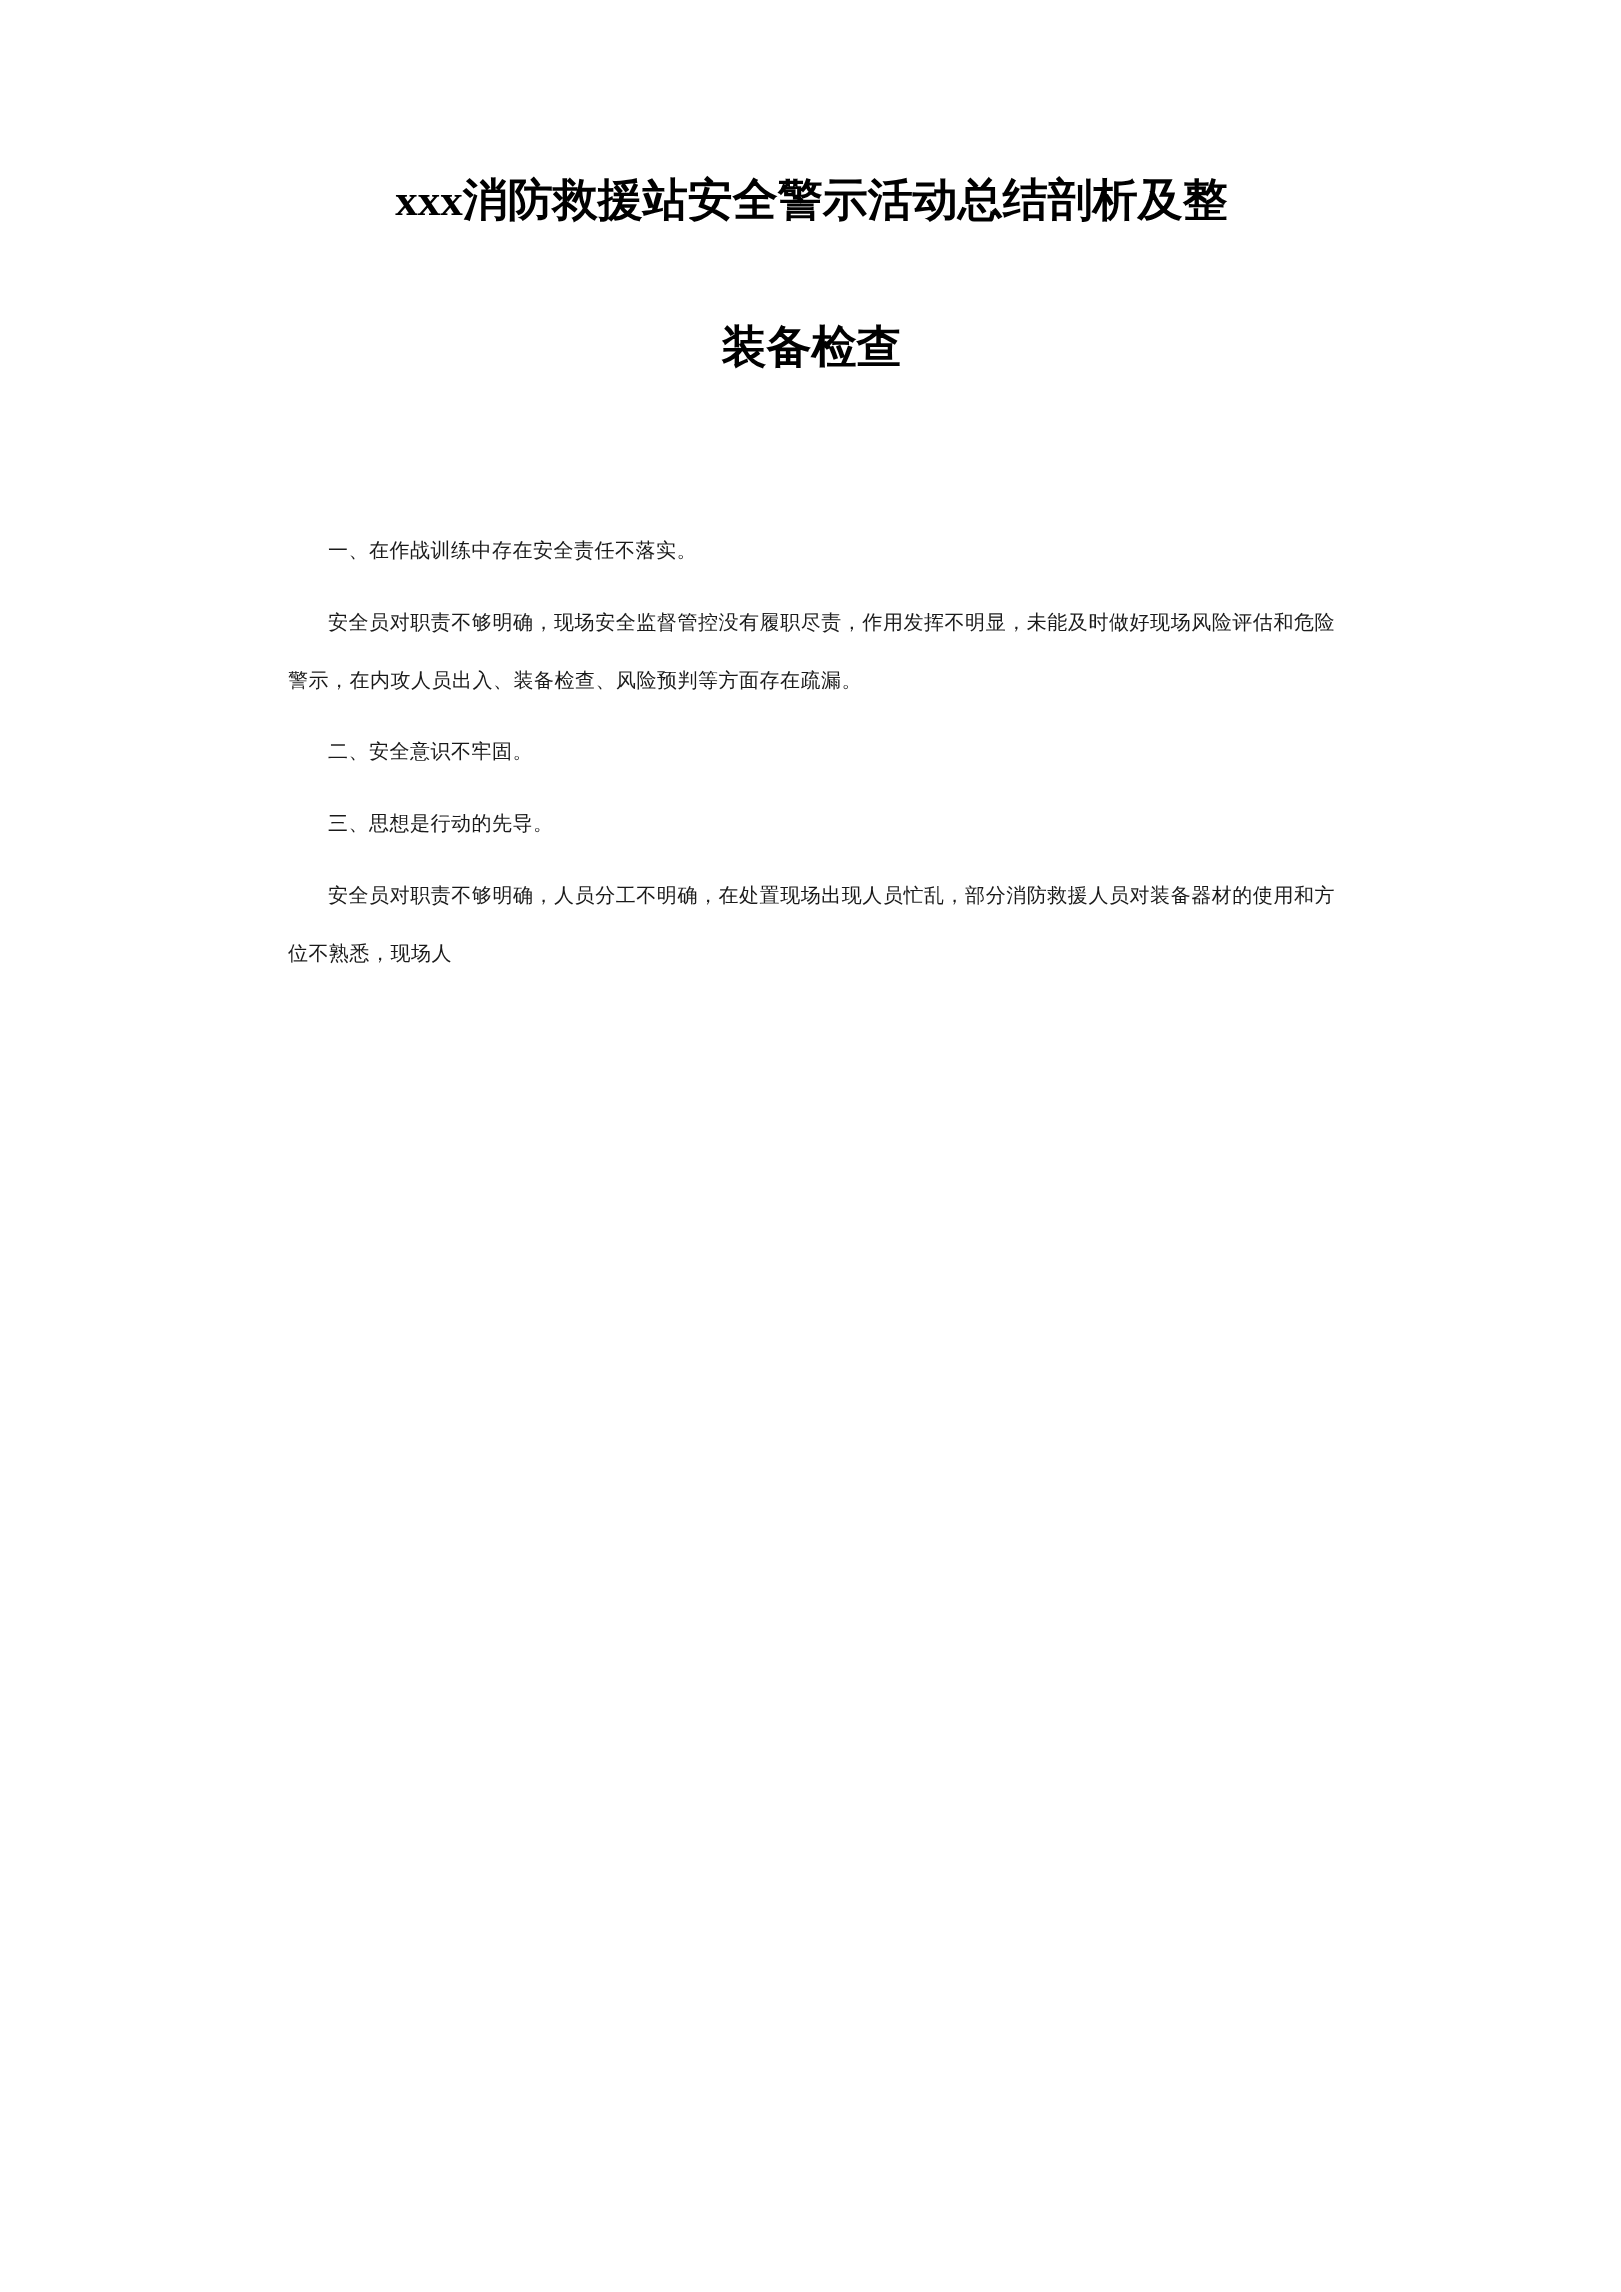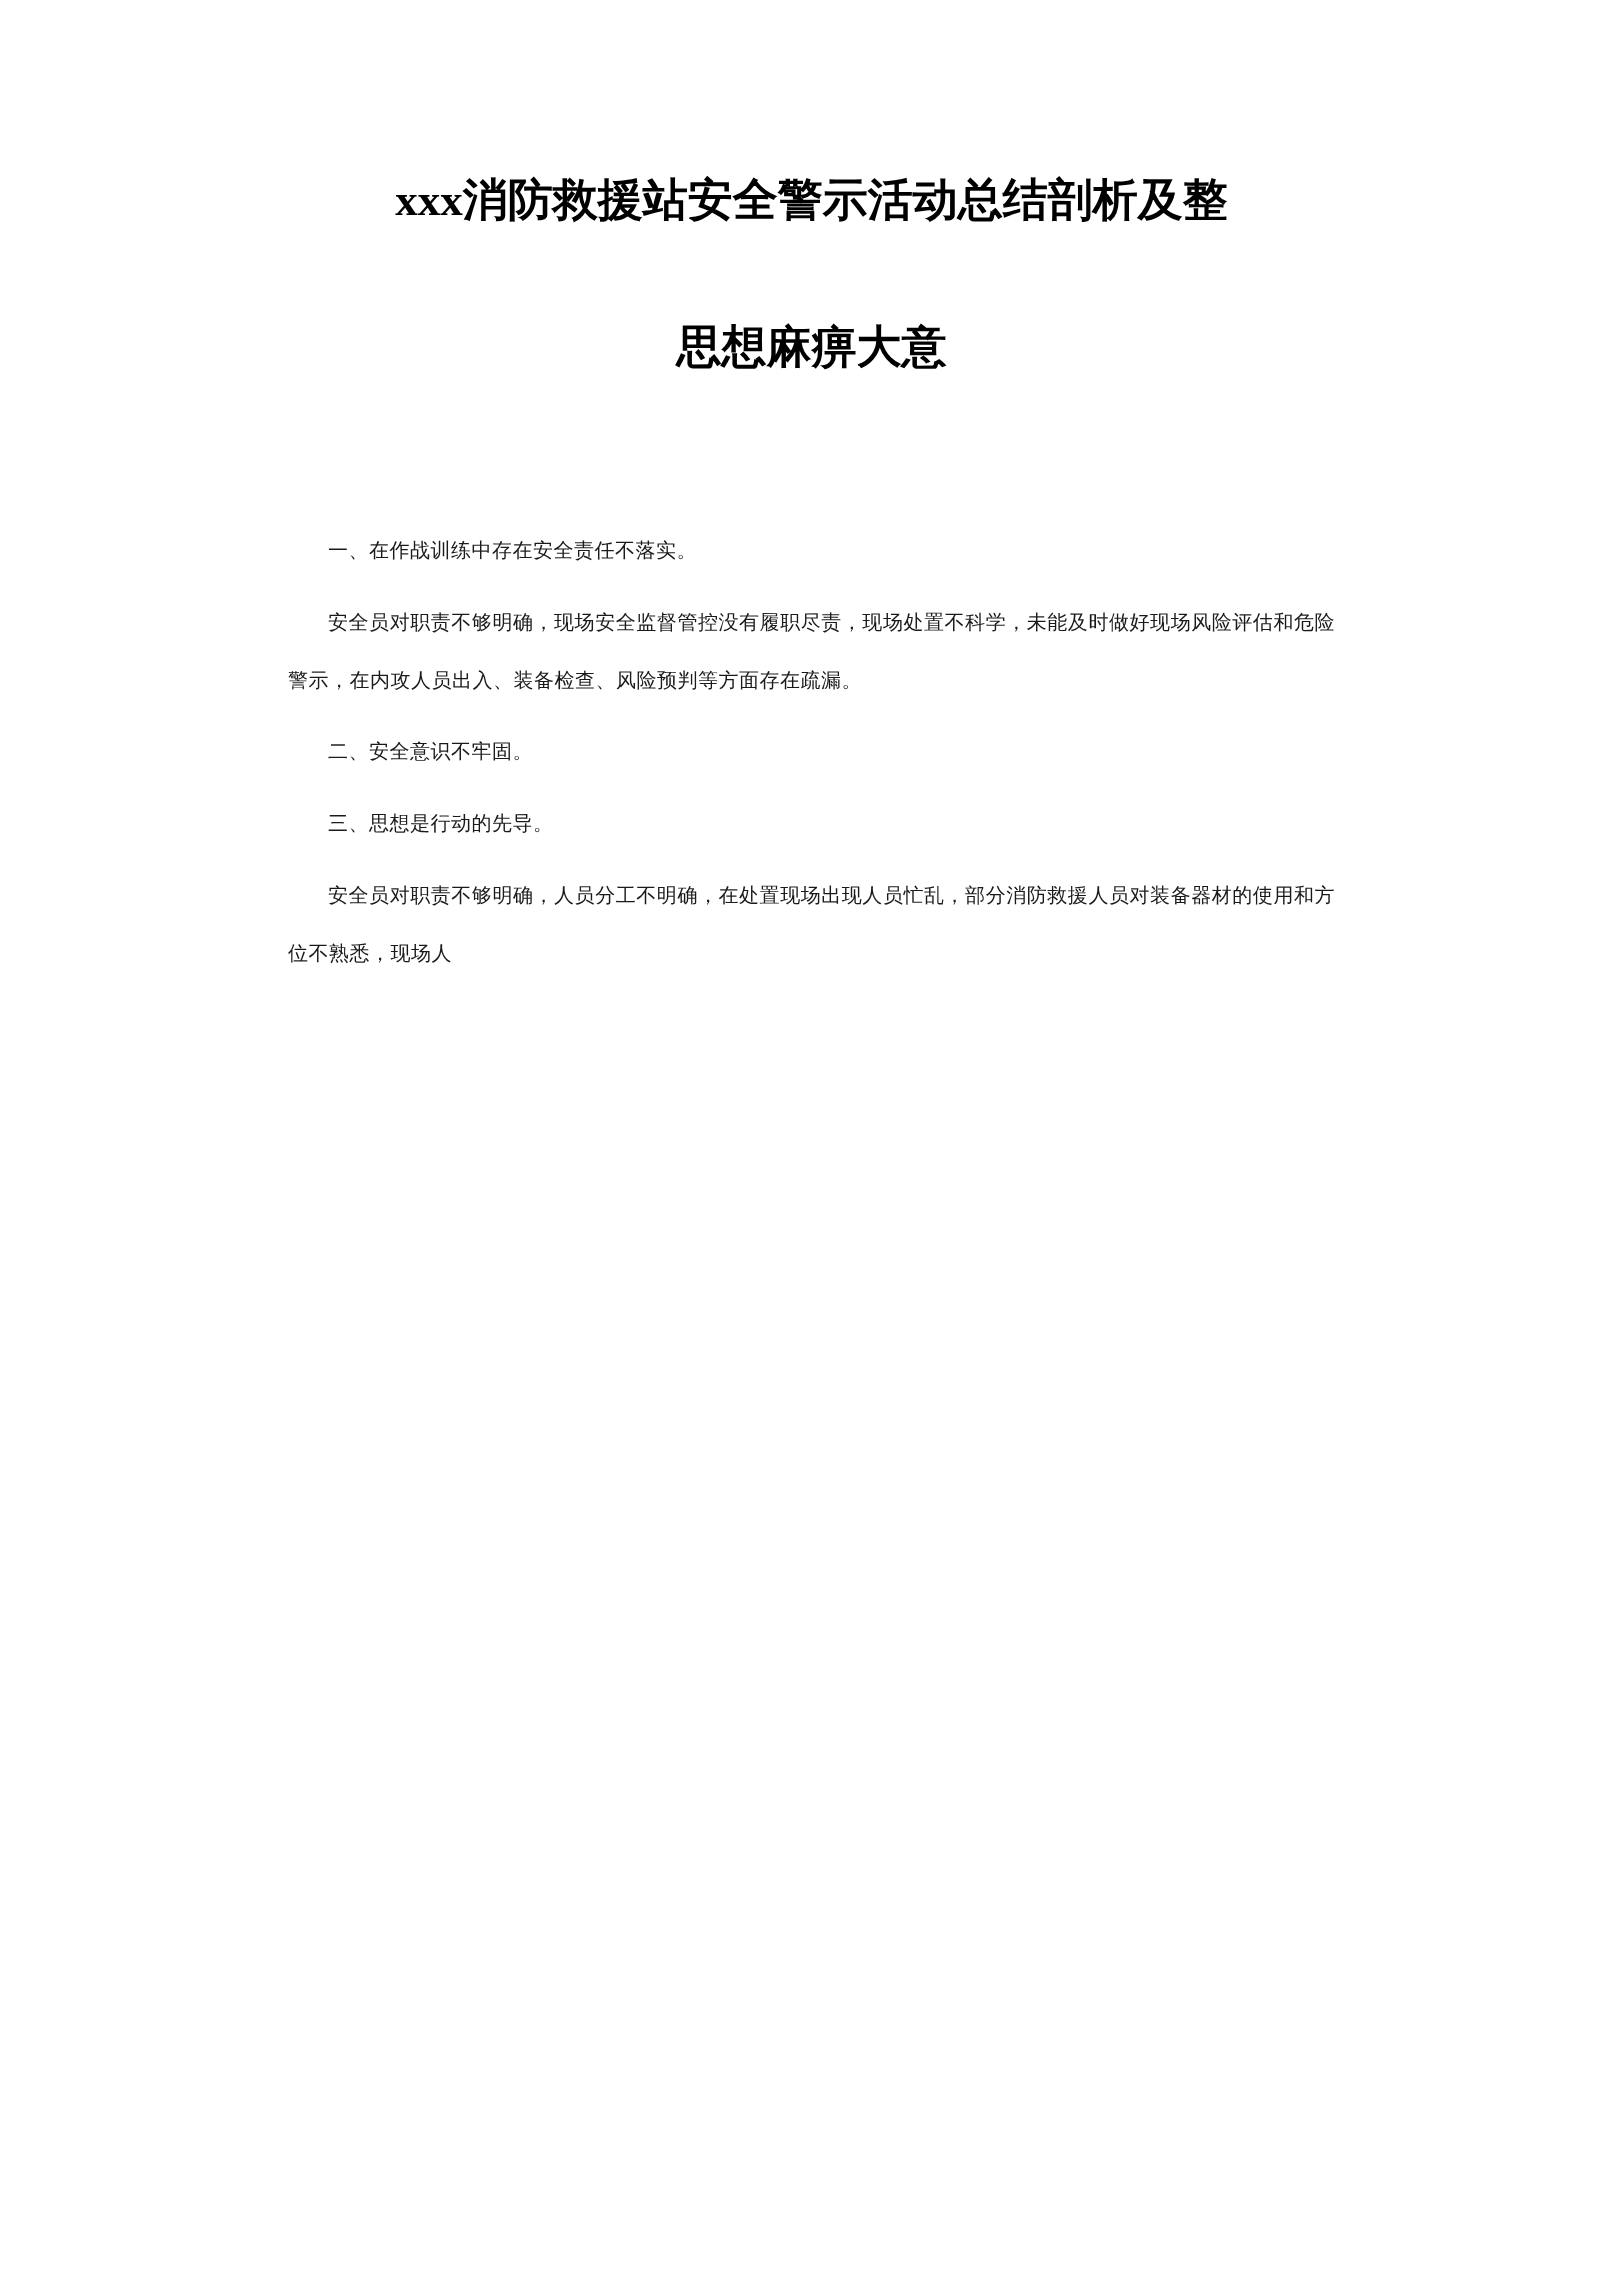--- a/index.html
+++ b/index.html
@@ -48,25 +48,25 @@
     margin-top: 0;
   }
 </style>
 </head>
 <body>
 
 <div class="page">
 
   <h1 class="doc-title">
     <span class="title-line">xxx消防救援站安全警示活动总结剖析及整</span>
-    <span class="title-line">思想麻痹大意</span>
+    <span class="title-line">装备检查</span>
   </h1>
 
   <div class="doc-body">
     <p>一、在作战训练中存在安全责任不落实。</p>
-    <p>安全员对职责不够明确，现场安全监督管控没有履职尽责，现场处置不科学，未能及时做好现场风险评估和危险警示，在内攻人员出入、装备检查、风险预判等方面存在疏漏。</p>
+    <p>安全员对职责不够明确，现场安全监督管控没有履职尽责，作用发挥不明显，未能及时做好现场风险评估和危险警示，在内攻人员出入、装备检查、风险预判等方面存在疏漏。</p>
     <p>二、安全意识不牢固。</p>
     <p>三、思想是行动的先导。</p>
     <p>安全员对职责不够明确，人员分工不明确，在处置现场出现人员忙乱，部分消防救援人员对装备器材的使用和方位不熟悉，现场人</p>
   </div>
 
 </div>
 
 
 </body></html>

